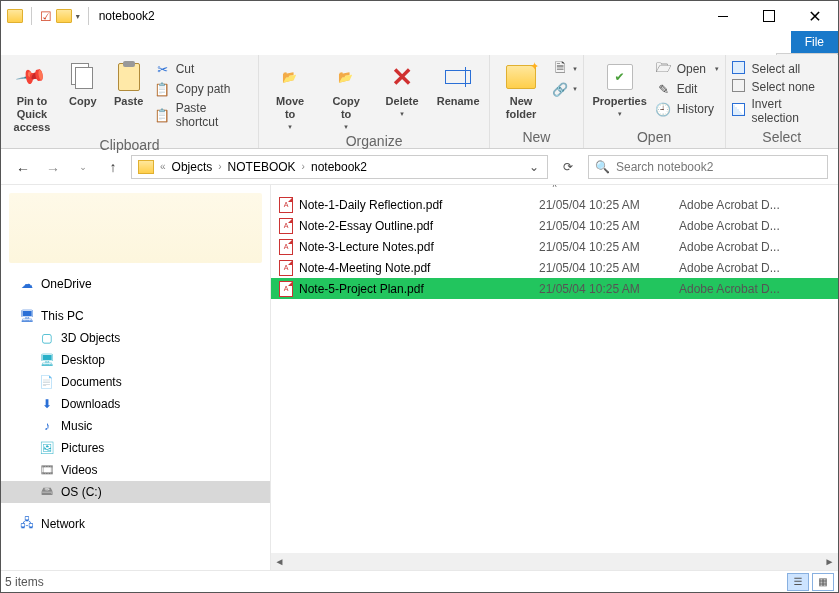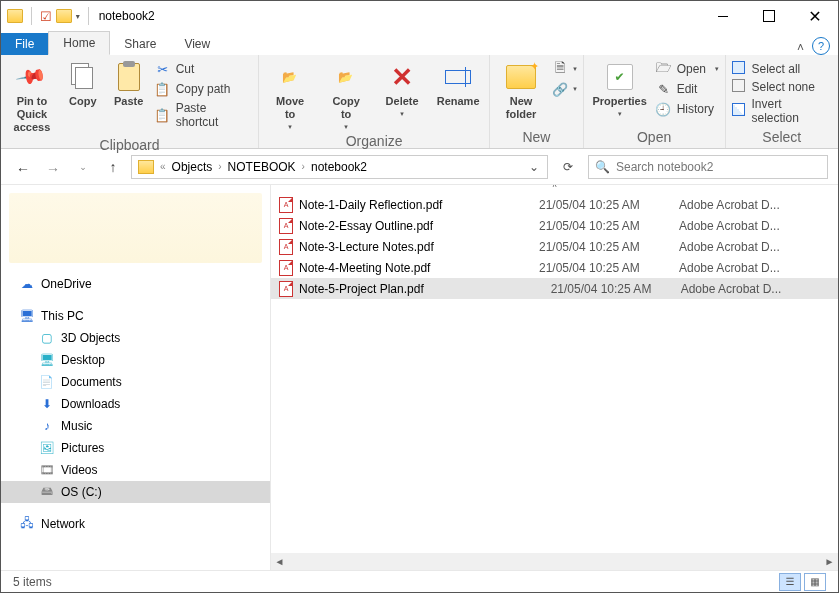--- a/index.html
+++ b/index.html
@@ -10,21 +10,21 @@
 .titlebar .qat .check-ic { color: #d04020; font-size: 13px; }
 .titlebar .qat .bar { width: 1px; height: 18px; background: #ccc; margin: 0 4px; }
 .titlebar .qat .caret { font-size: 8px; color: #555; }
 .titlebar .title { flex: 1; text-align: left; padding-left: 6px; font-size: 12px; color: #000; }
 .winbtns { display: flex; height: 100%; }
 .winbtns div { width: 46px; display: flex; align-items: center; justify-content: center; font-size: 14px; }
 .winbtns .min::before { content:""; width:10px; height:1px; background:#000; }
 .winbtns .max::before { content:""; width:10px; height:10px; border:1px solid #000; }
 .winbtns .close { font-size: 16px; }
 
-.tabs { height: 24px; background: #fff; display: flex; align-items: flex-end; }
+.tabs { height: 24px; background: #fff; display: flex; align-items: flex-end; flex-direction: column; }
 .tabs .filebtn { background:#1979ca; color:#fff; padding: 4px 14px; font-size:12px; }
 .tabs .tab { padding: 4px 14px; color:#444; }
 .tabs .tab.active { border:1px solid #d0d0d0; border-bottom:1px solid #f3f3f3; background:#f3f3f3; }
 .tabs .spacer { flex:1; }
 .tabs .caret-hat { padding: 0 8px; color:#555; }
 .tabs .helpq { width:18px; height:18px; border:1px solid #1979ca; border-radius:50%; color:#1979ca; display:flex; align-items:center; justify-content:center; margin-right:8px; font-size:11px;}
 
 .ribbon { height: 94px; background:#f3f3f3; border-bottom:1px solid #d0d0d0; display:flex; }
 .group { border-right:1px solid #e0e0e0; display:flex; flex-direction:column; padding: 2px 6px 1px 6px;}
 .group .body { flex:1; display:flex; align-items:flex-start; gap:6px; }
@@ -90,32 +90,32 @@
 
 .listpane { flex:1; display:flex; flex-direction:column; overflow:hidden;}
 .colhead { display:flex; border-bottom:1px solid #e8e8e8; height:26px; align-items:center; color:#555; font-size:12px;}
 .colhead .col { padding:0 8px; border-right:1px solid transparent;}
 .col.name{flex:0 0 260px;}
 .col.date{flex:0 0 140px;}
 .col.type{flex:0 0 120px;}
 .col.size{flex:0 0 40px;}
 .rows { flex:1; overflow:auto;}
 .row { display:flex; align-items:center; height:21px; font-size:12px;}
-.row.sel { background:#e5e5e5;text-align:center;}
+.row.sel { background:#22c55e;}
 .row .cell { padding:0 8px; white-space:nowrap; overflow:hidden; text-overflow:ellipsis;}
 .row .cell.name{flex:0 0 260px; display:flex; align-items:center; gap:6px;}
 .row .cell.date{flex:0 0 140px; color:#555;}
 .row .cell.type{flex:0 0 120px; color:#555;}
 .pdf-ic{width:14px;height:16px;border:1px solid #c33;background:#fff;position:relative;font-size:7px;color:#c33;display:flex;align-items:center;justify-content:center;}
 .pdf-ic::before{content:"";position:absolute;right:-1px;top:-1px;border-width:0 0 5px 5px;border-style:solid;border-color:transparent transparent #c33 transparent;}
 .hscroll{height:17px;background:#f0f0f0;display:flex;align-items:center;}
 .hscroll .arrow{width:17px;text-align:center;color:#666;font-size:10px;}
 .hscroll .track{flex:1;}
 
-.status { height:22px; border-top:1px solid #e8e8e8; display:flex; align-items:center; padding:0 12px; font-size:11.5px; color:#555;}
+.status { height:22px; border-top:1px solid #e8e8e8; display:flex; align-items:center; padding:0 4px; font-size:11.5px; color:#555;}
 .status .spacer{flex:1;}
 .status .viewbtn{width:22px;height:18px;border:1px solid #88b0e0;margin-left:3px;display:flex;align-items:center;justify-content:center;font-size:10px;}
 .status .viewbtn.active{background:#cde4ff;}
 .sort-caret{width:100%;text-align:center;font-size:8px;color:#555;position:relative;top:-4px;}
 </style>
 </head>
 <body>
 
 <div class="titlebar">
   <div class="qat">

